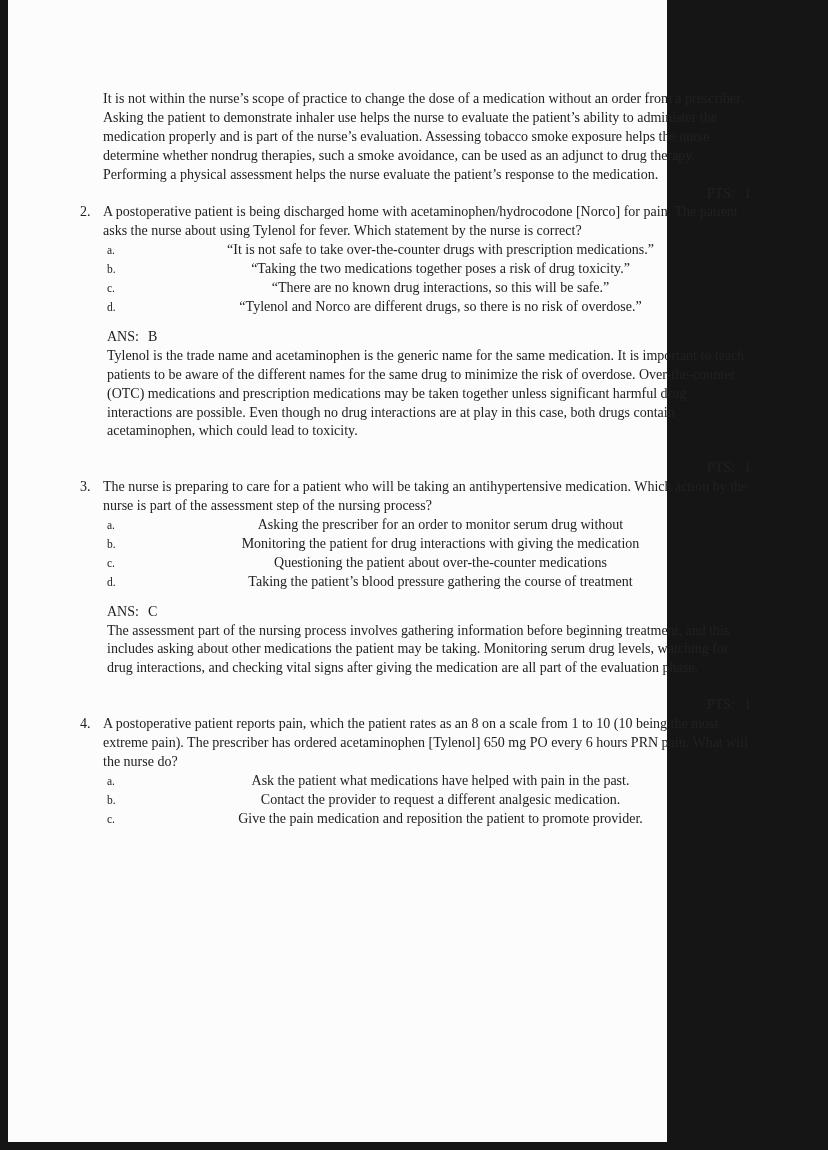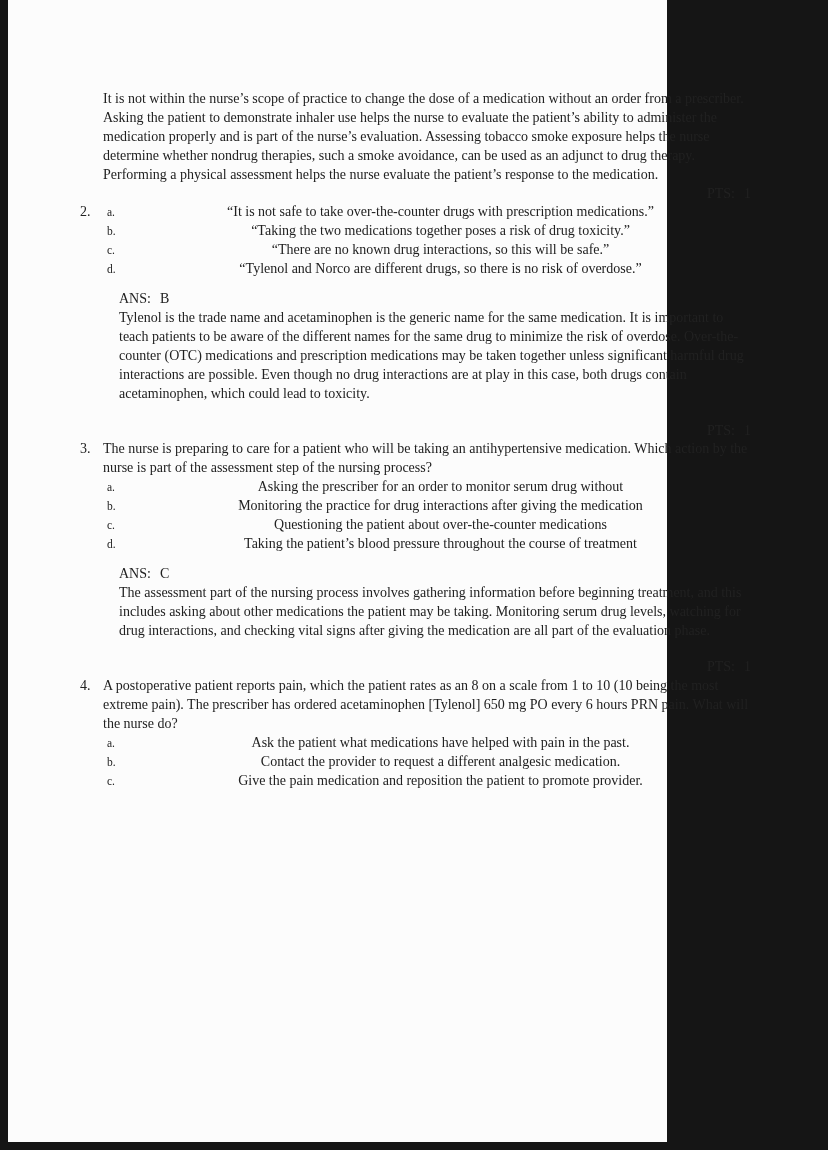--- a/index.html
+++ b/index.html
@@ -54,35 +54,36 @@
     display: flex;
     padding-left: 4px;
   }
   .olett {
     width: 23px;
     flex: 0 0 23px;
     font-size: 11.5px;
     line-height: 18.9px;
   }
   .otext { flex: 1; min-width: 0; text-align: center; }
-  .answer { margin: 0 0 18px 16px; }
+  .answer { margin: 0 0 18px 4px; }
   .ansline { margin: 0; }
   .ansr { margin: 0; }
 </style>
 </head>
 <body>
 
 <div class="frame" style="background: rgb(21, 21, 21);">
   <div class="page" style="background: rgb(252, 252, 252);">
     <div class="content" id="content" style="color: rgb(33, 33, 33);">
         <p class="rationale">It is not within the nurse’s scope of practice to change the dose of a medication without an order from a prescriber. Asking the patient to demonstrate inhaler use helps the nurse to evaluate the patient’s ability to administer the medication properly and is part of the nurse’s evaluation. Assessing tobacco smoke exposure helps the nurse determine whether nondrug therapies, such a smoke avoidance, can be used as an adjunct to drug therapy. Performing a physical assessment helps the nurse evaluate the patient’s response to the medication.</p>
         <p class="pts-line"><span class="lbl">PTS:</span><span class="val">1</span></p>
         <div class="question">
           <div class="qnum">2.</div>
           <div class="qbody">
+            <p class="qtext">A postoperative patient is being discharged home with acetaminophen/hydrocodone [Norco] for pain. The patient asks the nurse about using Tylenol for fever. Which statement by the nurse is correct?</p>
             <div class="options">
               <div class="opt">
                 <div class="olett">a.</div>
                 <div class="otext">“It is not safe to take over-the-counter drugs with prescription medications.”</div>
               </div>
               <div class="opt">
                 <div class="olett">b.</div>
                 <div class="otext">“Taking the two medications together poses a risk of drug toxicity.”</div>
               </div>
               <div class="opt">
@@ -105,29 +106,29 @@
           <div class="qnum">3.</div>
           <div class="qbody">
             <p class="qtext">The nurse is preparing to care for a patient who will be taking an antihypertensive medication. Which action by the nurse is part of the assessment step of the nursing process?</p>
             <div class="options">
               <div class="opt">
                 <div class="olett">a.</div>
                 <div class="otext">Asking the prescriber for an order to monitor serum drug without</div>
               </div>
               <div class="opt">
                 <div class="olett">b.</div>
-                <div class="otext">Monitoring the practice for drug interactions after giving the medication</div>
+                <div class="otext">Monitoring the patient for drug interactions with giving the medication</div>
               </div>
               <div class="opt">
                 <div class="olett">c.</div>
                 <div class="otext">Questioning the patient about over-the-counter medications</div>
               </div>
               <div class="opt">
                 <div class="olett">d.</div>
-                <div class="otext">Taking the patient’s blood pressure throughout the course of treatment</div>
+                <div class="otext">Taking the patient’s blood pressure gathering the course of treatment</div>
               </div>
             </div>
           </div>
         </div>
         <div class="answer">
           <p class="ansline"><span class="lbl">ANS:</span><span class="val">C</span></p>
           <p class="ansr">The assessment part of the nursing process involves gathering information before beginning treatment, and this includes asking about other medications the patient may be taking. Monitoring serum drug levels, watching for drug interactions, and checking vital signs after giving the medication are all part of the evaluation phase.</p>
         </div>
         <p class="pts-line"><span class="lbl">PTS:</span><span class="val">1</span></p>
         <div class="question">

